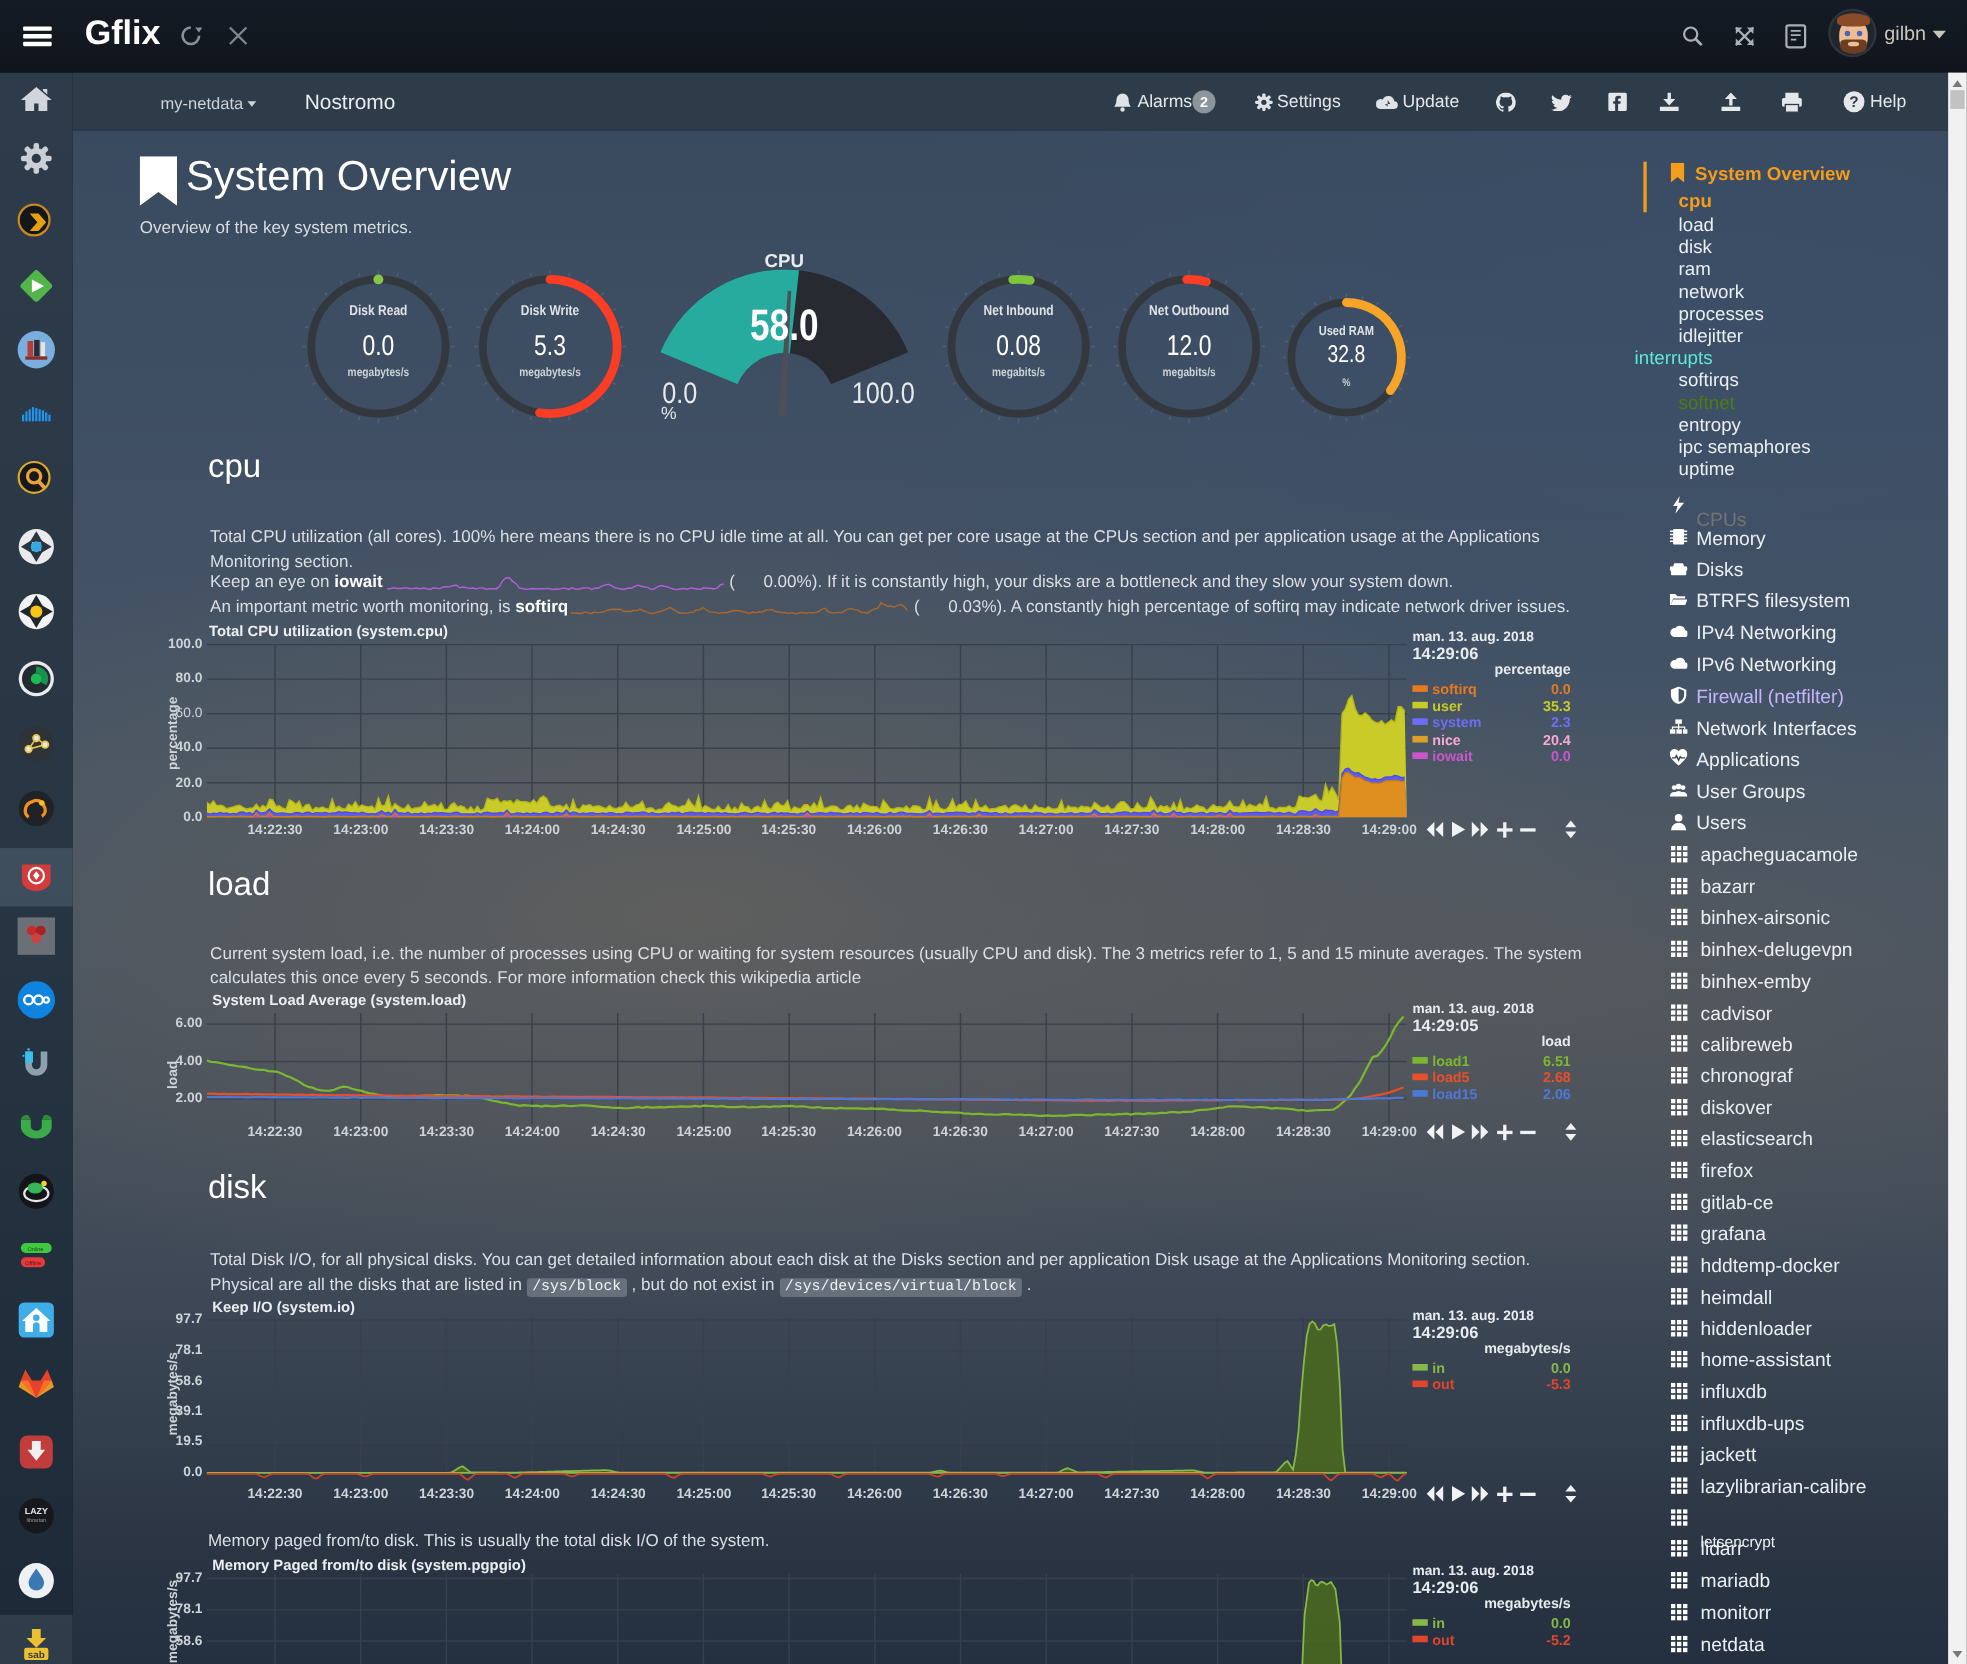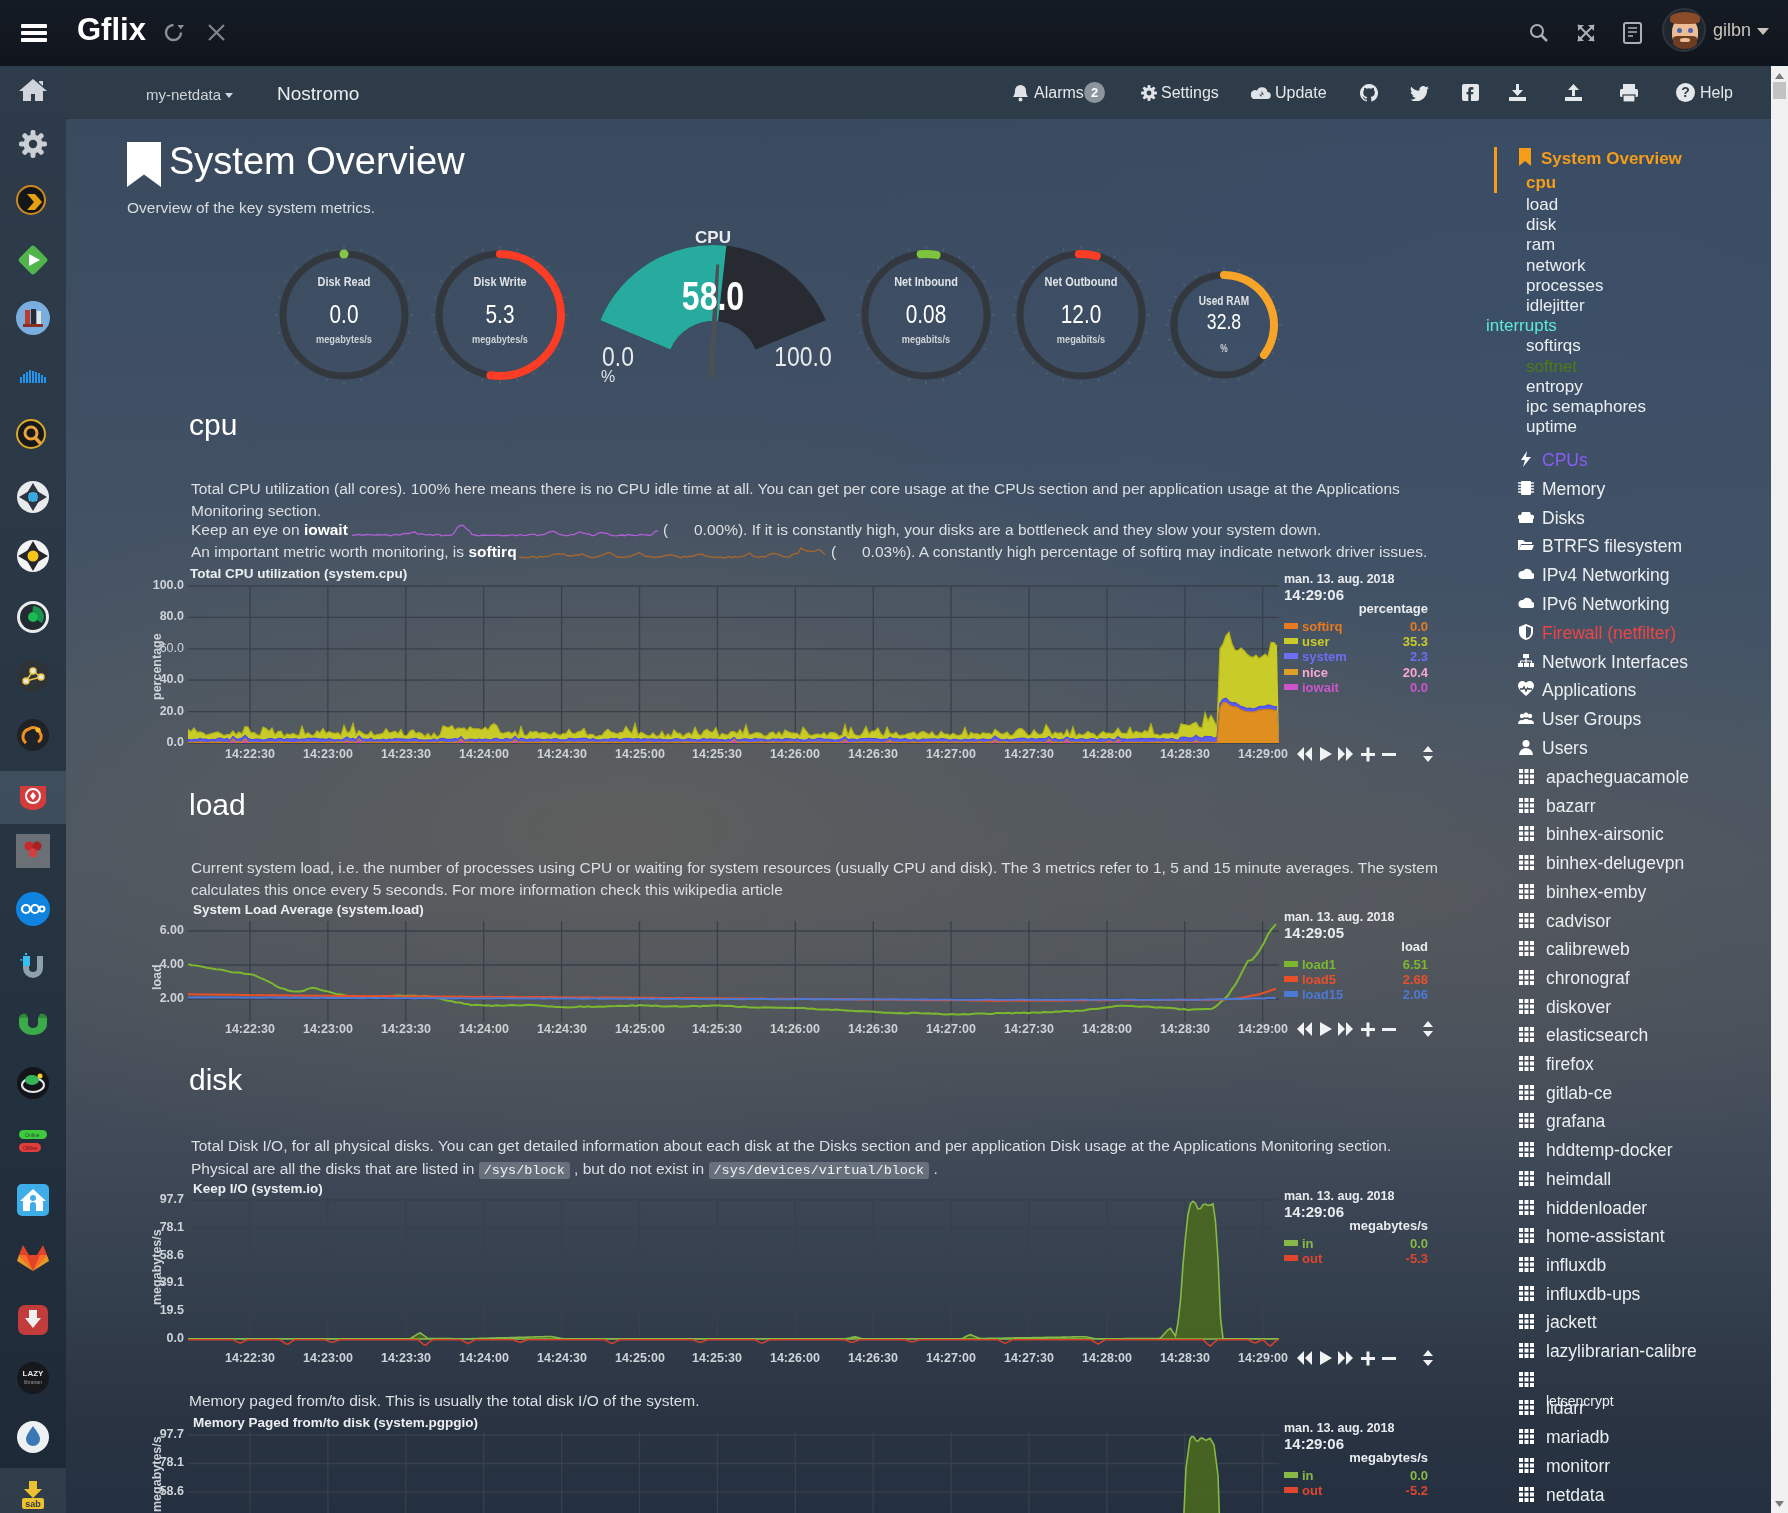--- a/index.html
+++ b/index.html
@@ -756,21 +756,21 @@
 <div class="abs" style="left:1526px;top:295.99999999999994px;font-size:17px;color:#eceff1">idlejitter</div>
 <div class="abs" style="left:1486px;top:316.19999999999993px;font-size:17px;color:#5eead4">interrupts</div>
 <div class="abs" style="left:1526px;top:336.3999999999999px;font-size:17px;color:#eceff1">softirqs</div>
 <div class="abs" style="left:1526px;top:356.5999999999999px;font-size:17px;color:#4d7c0f">softnet</div>
 <div class="abs" style="left:1526px;top:376.7999999999999px;font-size:17px;color:#eceff1">entropy</div>
 <div class="abs" style="left:1526px;top:396.9999999999999px;font-size:17px;color:#eceff1">ipc semaphores</div>
 <div class="abs" style="left:1526px;top:417.1999999999999px;font-size:17px;color:#eceff1">uptime</div>
 <svg class="abs" style="left:1518px;top:451px" width="16" height="16">
     <path d="M9 0 L3 9 h4 L5 16 L13 6 H8 Z" fill="#fff"></path>
   </svg>
-<div class="abs" style="left:1542px;top:450px;font-size:17.5px;color:#8b5cf6">CPUs</div>
+<div class="abs" style="left:1542px;top:462px;font-size:17.5px;color:#737373">CPUs</div>
 <svg class="abs" style="left:1518px;top:479.8px" width="16" height="16">
     <rect x="3" y="1" width="10" height="14" rx="1" fill="#fff"></rect>
     <g stroke="#fff" stroke-width="1.4">
       <line x1="0" y1="3" x2="3" y2="3"></line>
       <line x1="0" y1="6" x2="3" y2="6"></line>
       <line x1="0" y1="9" x2="3" y2="9"></line>
       <line x1="0" y1="12" x2="3" y2="12"></line>
       <line x1="13" y1="3" x2="16" y2="3"></line>
       <line x1="13" y1="6" x2="16" y2="6"></line>
       <line x1="13" y1="9" x2="16" y2="9"></line>
@@ -792,21 +792,21 @@
     <path d="M4 13 a4 4 0 1 1 1-8 a5 5 0 0 1 9 2 a3 3 0 0 1 -1 6 Z" fill="#fff"></path>
   </svg>
 <div class="abs" style="left:1542px;top:565.1999999999999px;font-size:17.5px;color:#eceff1">IPv4 Networking</div>
 <svg class="abs" style="left:1518px;top:594.9999999999999px" width="16" height="16">
     <path d="M4 13 a4 4 0 1 1 1-8 a5 5 0 0 1 9 2 a3 3 0 0 1 -1 6 Z" fill="#fff"></path>
   </svg>
 <div class="abs" style="left:1542px;top:593.9999999999999px;font-size:17.5px;color:#eceff1">IPv6 Networking</div>
 <svg class="abs" style="left:1518px;top:623.7999999999998px" width="16" height="16">
     <path d="M8 0 L15 3 V8 a8 8 0 0 1 -7 8 a8 8 0 0 1 -7 -8 V3 Z M8 2 V14 a6 6 0 0 0 5 -6 V4 Z" fill="#fff" fill-rule="evenodd"></path>
   </svg>
-<div class="abs" style="left:1542px;top:622.7999999999998px;font-size:17.5px;color:#ef4444">Firewall (netfilter)</div>
+<div class="abs" style="left:1542px;top:622.7999999999998px;font-size:17.5px;color:#c4b5fd">Firewall (netfilter)</div>
 <svg class="abs" style="left:1518px;top:652.5999999999998px" width="16" height="16">
     <rect x="5" y="1" width="6" height="4" fill="#fff"></rect>
     <rect x="0" y="10" width="5" height="4" fill="#fff"></rect>
     <rect x="6" y="10" width="5" height="4" fill="#fff"></rect>
     <rect x="12" y="10" width="5" height="4" fill="#fff"></rect>
     <path d="M8 5 v3 M2.5 10 v-2 h11 v2 M8 8 v2" stroke="#fff" stroke-width="1.2" fill="none"></path>
   </svg>
 <div class="abs" style="left:1542px;top:651.5999999999998px;font-size:17.5px;color:#eceff1">Network Interfaces</div>
 <svg class="abs" style="left:1518px;top:681.3999999999997px" width="16" height="16">
     <path d="M8 15 C2 10 0 7 0 4.5 C0 2 2 0 4.5 0 C6 0 7.5 1 8 2 C8.5 1 10 0 11.5 0 C14 0 16 2 16 4.5 C16 7 14 10 8 15 Z" fill="#fff"></path>

